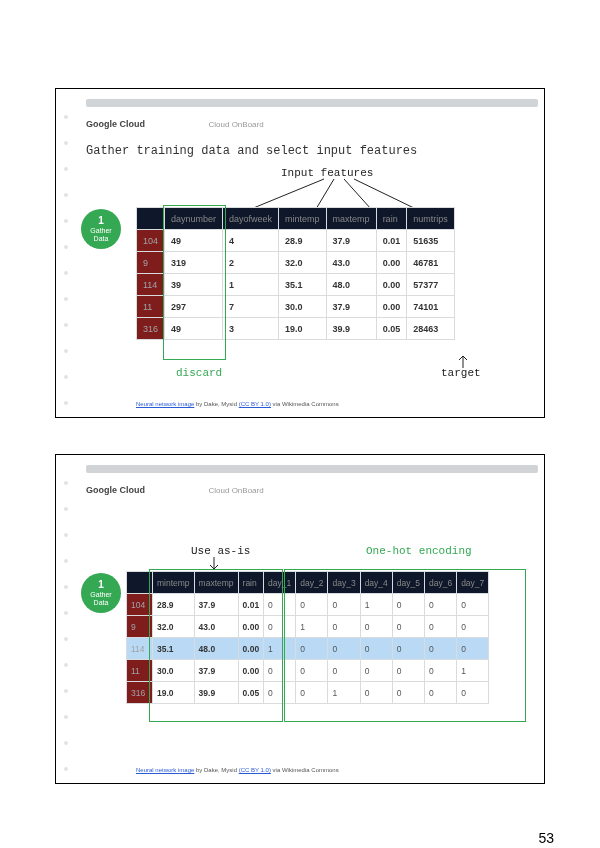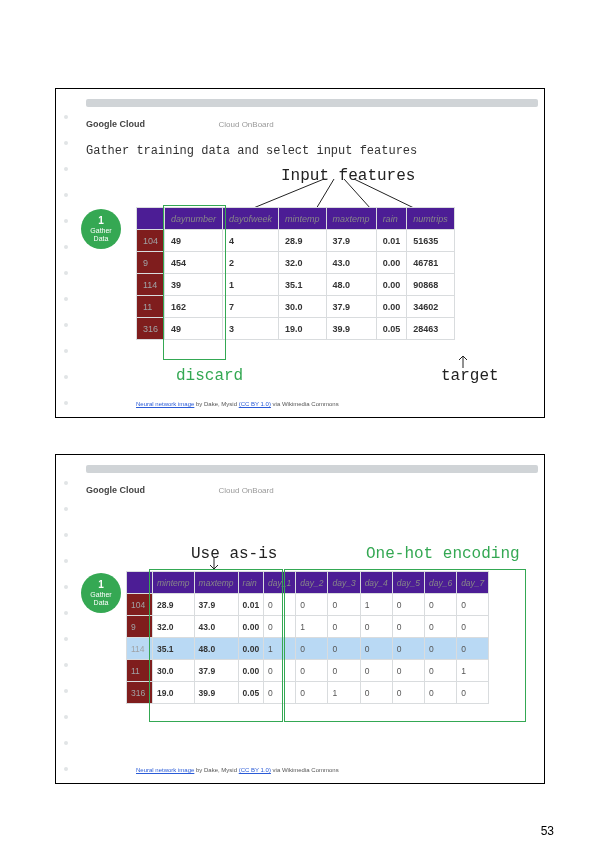--- a/index.html
+++ b/index.html
@@ -44,21 +44,21 @@
     border-radius: 2px;
   }
   .brand-row {
     position: absolute;
     top: 30px;
     left: 30px;
     font-size: 9px;
     color: #555;
   }
   .brand-row .gc { font-weight: 600; color:#444; }
-  .brand-row .sub { color:#999; font-weight:400; margin-left:26px; font-size:8px;padding-left:45px;}
+  .brand-row .sub { color:#999; font-weight:400; margin-left:16px; font-size:8px;padding-left:45px;}
 
   .left-rail {
     position: absolute;
     left: 4px;
     top: 20px;
     bottom: 6px;
     width: 12px;
     display: flex;
     flex-direction: column;
     justify-content: space-between;
@@ -104,37 +104,36 @@
     color: #555;
   }
   table.data th, table.data td {
     border: 1px solid #d9dcde;
     padding: 4px 6px;
     text-align: left;
     background: #fff;
     height: 22px;
   }
   table.data th {
-    background: #4c1d95;
+    background: #0f172a;
     color: #888;
     font-weight: 500;
-    font-style: italic;
   }
   table.data td.idx {
     background: #7f1d1d;
     color: #a0a3a6;
     font-weight: 500;
     width: 26px;
   }
   table.data td.bold { color:#333; font-weight:600; }
 
   .annot {
     position: absolute;
     font-family: "Courier New", monospace;
-    font-size: 16px;
+    font-size: 11px;
     color: #34a853;
   }
   .annot.black { color: #222; }
 
   .credit {
     position: absolute;
     bottom: 10px;
     left: 80px;
     font-size: 6px;
     color: #555;
@@ -151,22 +150,22 @@
 
   
   svg.arrows {
     position: absolute;
     pointer-events: none;
   }
 
   .page-num {
     position: absolute;
     right: 46px;
-    bottom: 10px;
-    font-size: 12px;
+    bottom: 2px;
+    font-size: 14px;
     color: #000;
   }
 
   
   table.data.compact th, table.data.compact td {
     padding: 4px 4px;
     font-size: 8.5px;
   }
   tr.hl td { background: #b9d9f4 !important; }
   tr.hl td.idx { background: #b9d9f4 !important; }
@@ -235,44 +234,44 @@
               <td class="idx">104</td>
               <td class="bold">49</td>
               <td class="bold">4</td>
               <td class="bold">28.9</td>
               <td class="bold">37.9</td>
               <td class="bold">0.01</td>
               <td class="bold">51635</td>
             </tr>
             <tr>
               <td class="idx">9</td>
-              <td class="bold">454</td>
+              <td class="bold">319</td>
               <td class="bold">2</td>
               <td class="bold">32.0</td>
               <td class="bold">43.0</td>
               <td class="bold">0.00</td>
               <td class="bold">46781</td>
             </tr>
             <tr>
               <td class="idx">114</td>
               <td class="bold">39</td>
               <td class="bold">1</td>
               <td class="bold">35.1</td>
               <td class="bold">48.0</td>
               <td class="bold">0.00</td>
-              <td class="bold">90868</td>
+              <td class="bold">57377</td>
             </tr>
             <tr>
               <td class="idx">11</td>
-              <td class="bold">162</td>
+              <td class="bold">297</td>
               <td class="bold">7</td>
               <td class="bold">30.0</td>
               <td class="bold">37.9</td>
               <td class="bold">0.00</td>
-              <td class="bold">34602</td>
+              <td class="bold">74101</td>
             </tr>
             <tr>
               <td class="idx">316</td>
               <td class="bold">49</td>
               <td class="bold">3</td>
               <td class="bold">19.0</td>
               <td class="bold">39.9</td>
               <td class="bold">0.05</td>
               <td class="bold">28463</td>
             </tr>

